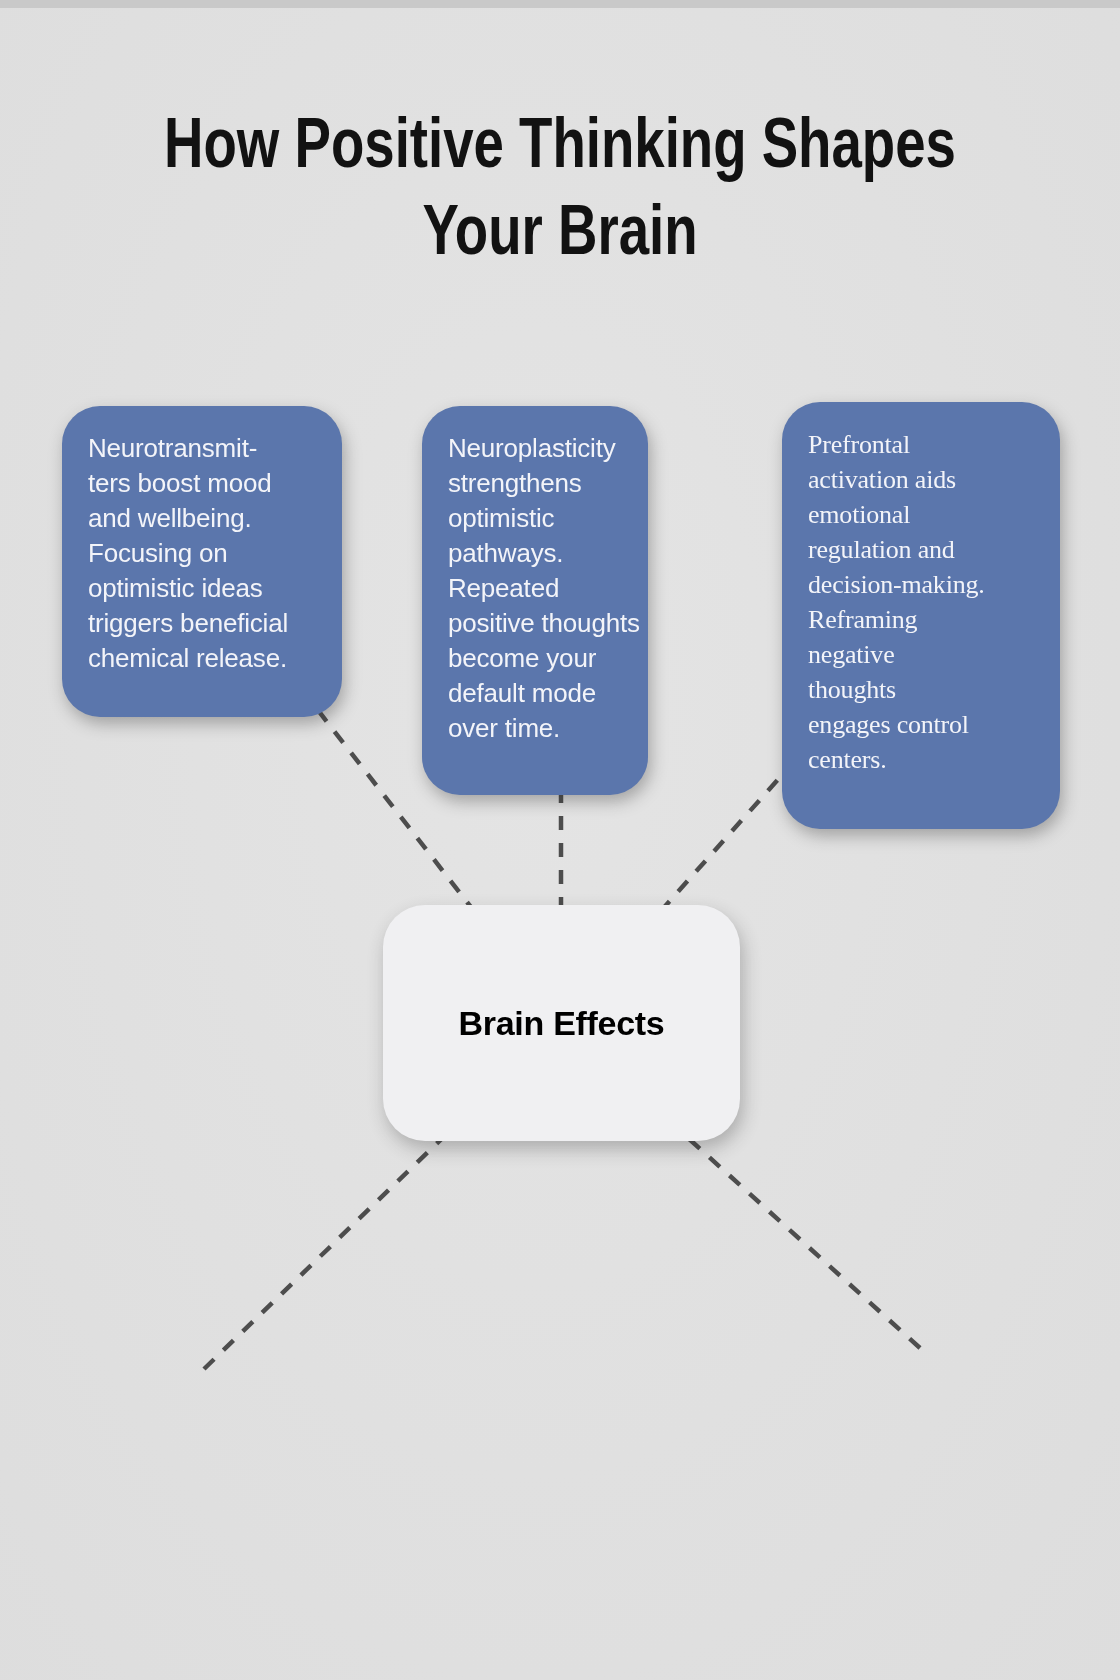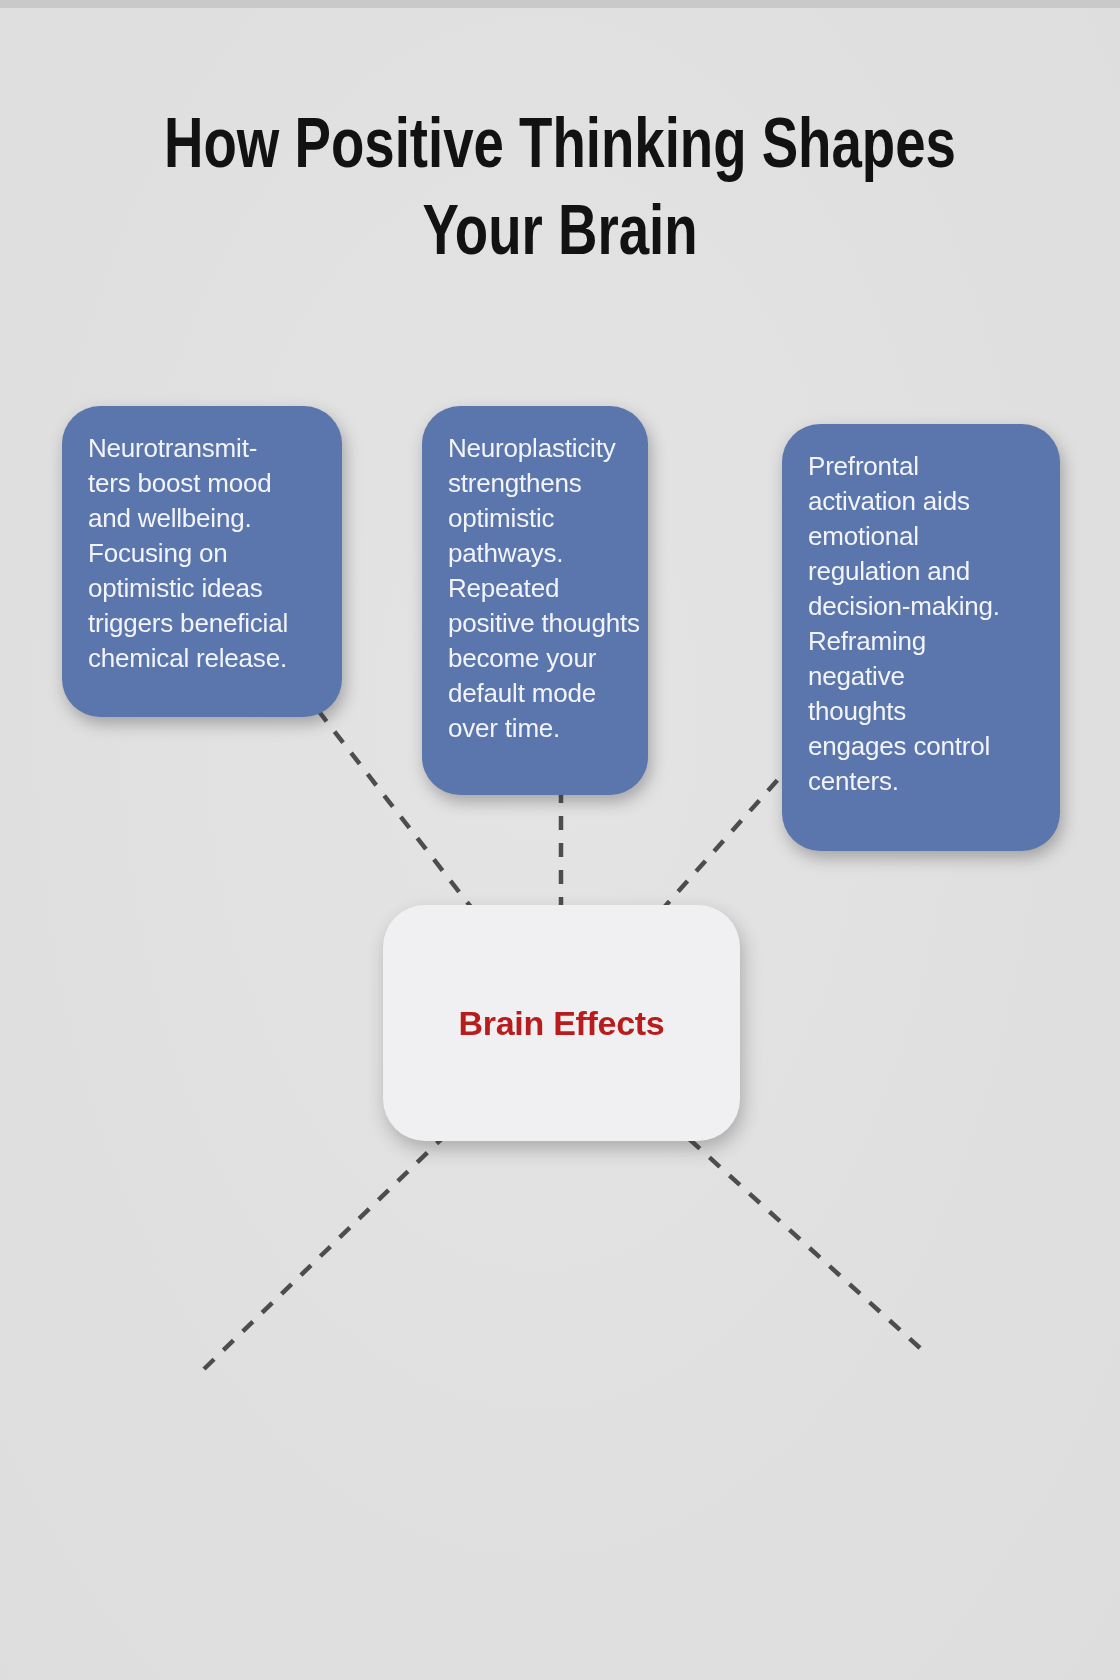--- a/index.html
+++ b/index.html
@@ -49,40 +49,40 @@
     box-shadow: 3px 7px 16px rgba(50, 50, 50, 0.35);
     font-size: 26px;
     line-height: 35px;
     letter-spacing: -0.2px;
     padding: 25px 8px 4px 26px;
     box-sizing: border-box;
     white-space: pre;
   }
   .node-1 { left: 62px;  top: 398px;  width: 280px; height: 311px; }
   .node-2 { left: 422px; top: 398px;  width: 226px; height: 389px; }
-  .node-3 { left: 782px; top: 416px;  width: 278px; height: 427px; }
+  .node-3 { left: 782px; top: 394px;  width: 278px; height: 427px; font-family: Liberation Serif, serif; }
   .node-4 { left: 62px;  top: 1206px; width: 285px; height: 311px; }
   .node-5 { left: 780px; top: 1206px; width: 280px; height: 267px; }
   .center-node {
     position: absolute;
     left: 383px;
     top: 897px;
     width: 357px;
     height: 236px;
     background: #f0f0f2;
     border-radius: 42px;
     box-shadow: 3px 8px 18px rgba(50, 50, 50, 0.30);
     display: flex;
     align-items: center;
     justify-content: center;
   }
   .center-node .label {
     font-size: 34px;
     font-weight: 700;
-    color: #b91c1c;
+    color: #000000;
     letter-spacing: -0.3px;
   }
 </style>
 </head>
 <body>
 
 <div class="canvas">
 
   <div class="title">How Positive Thinking Shapes
 Your Brain</div>

